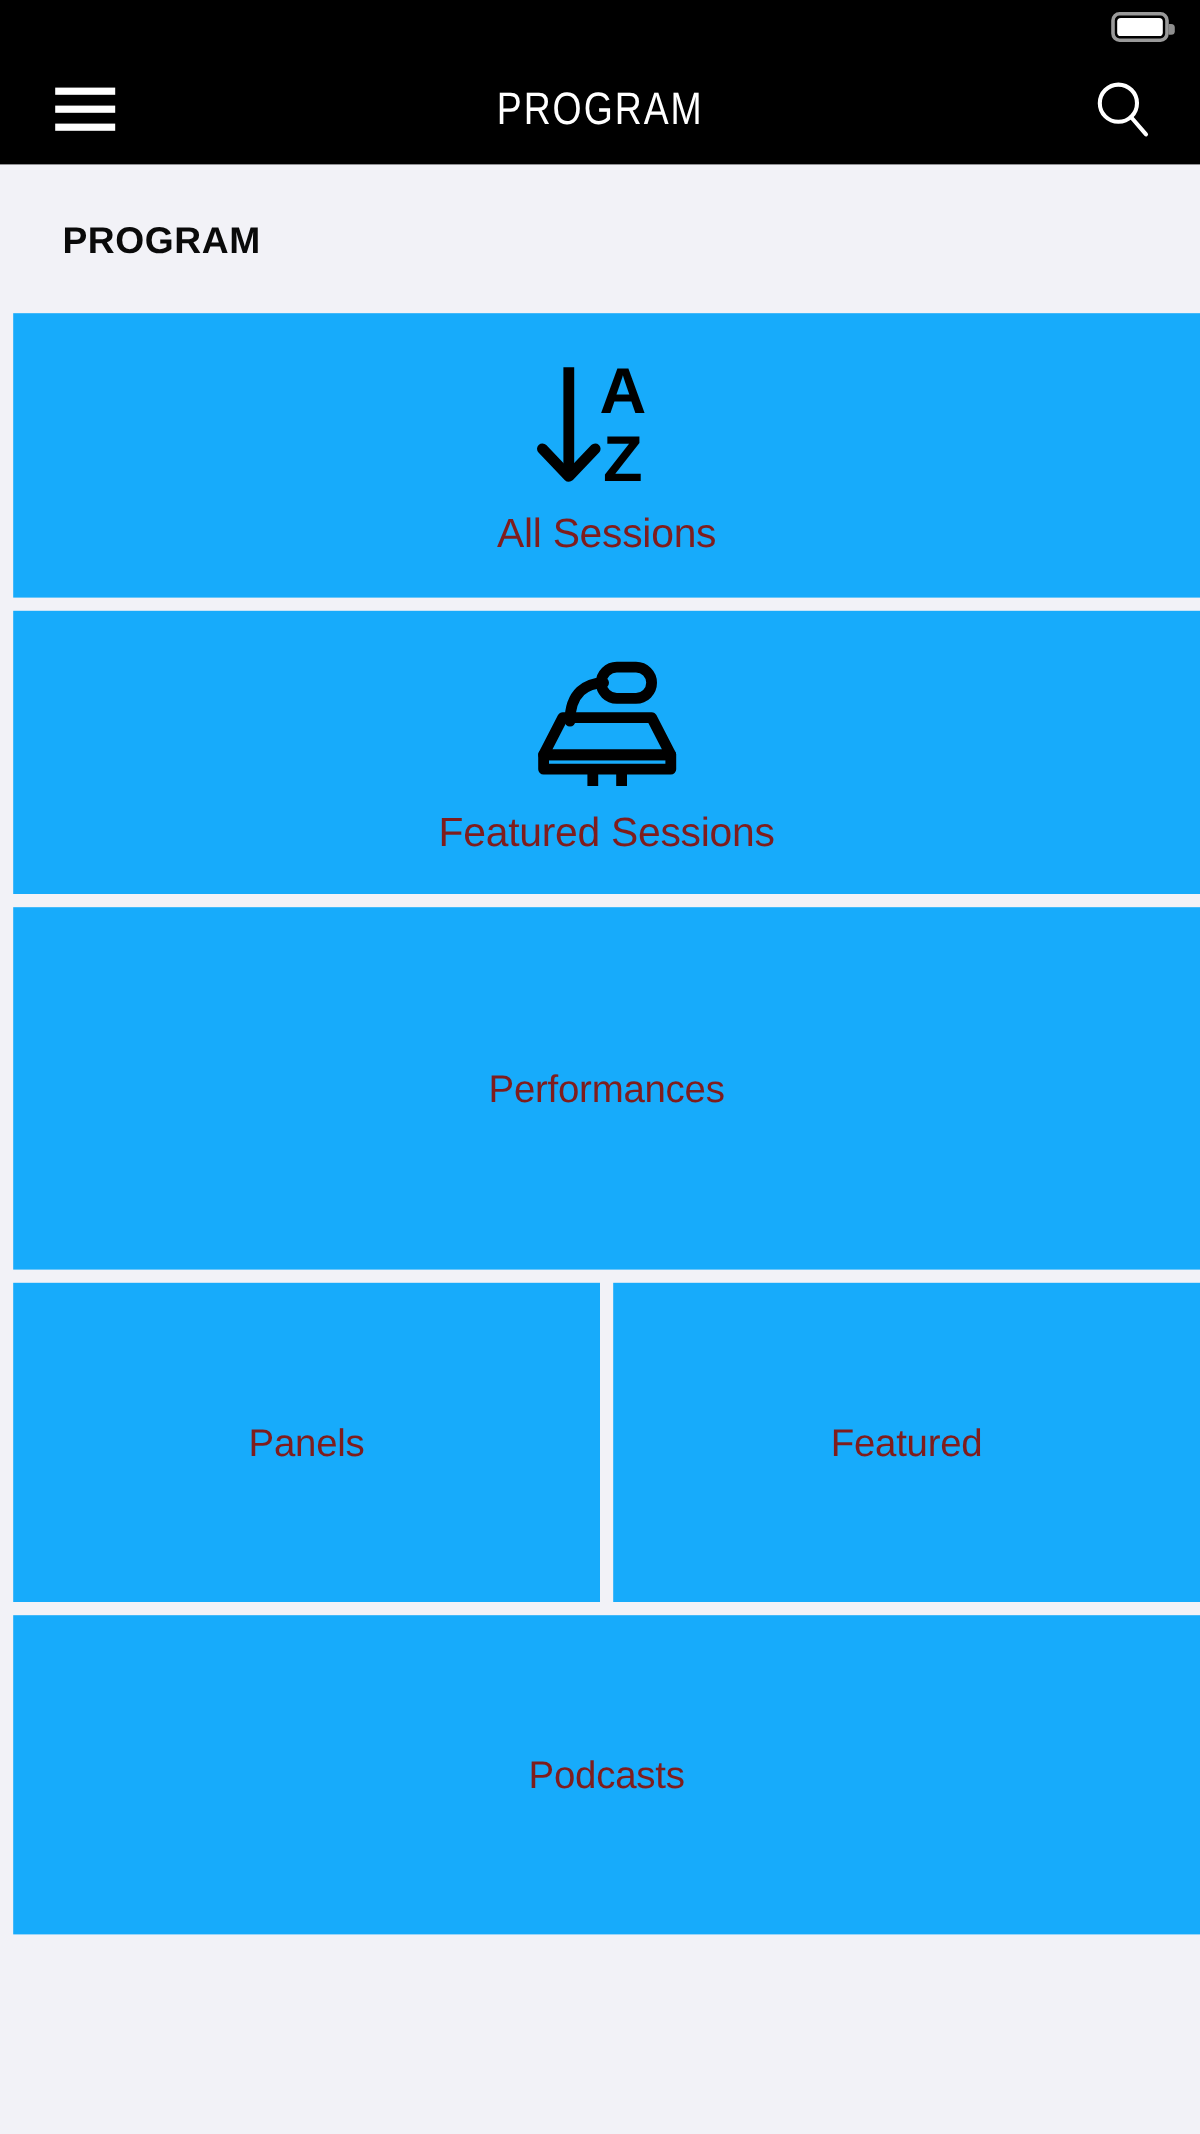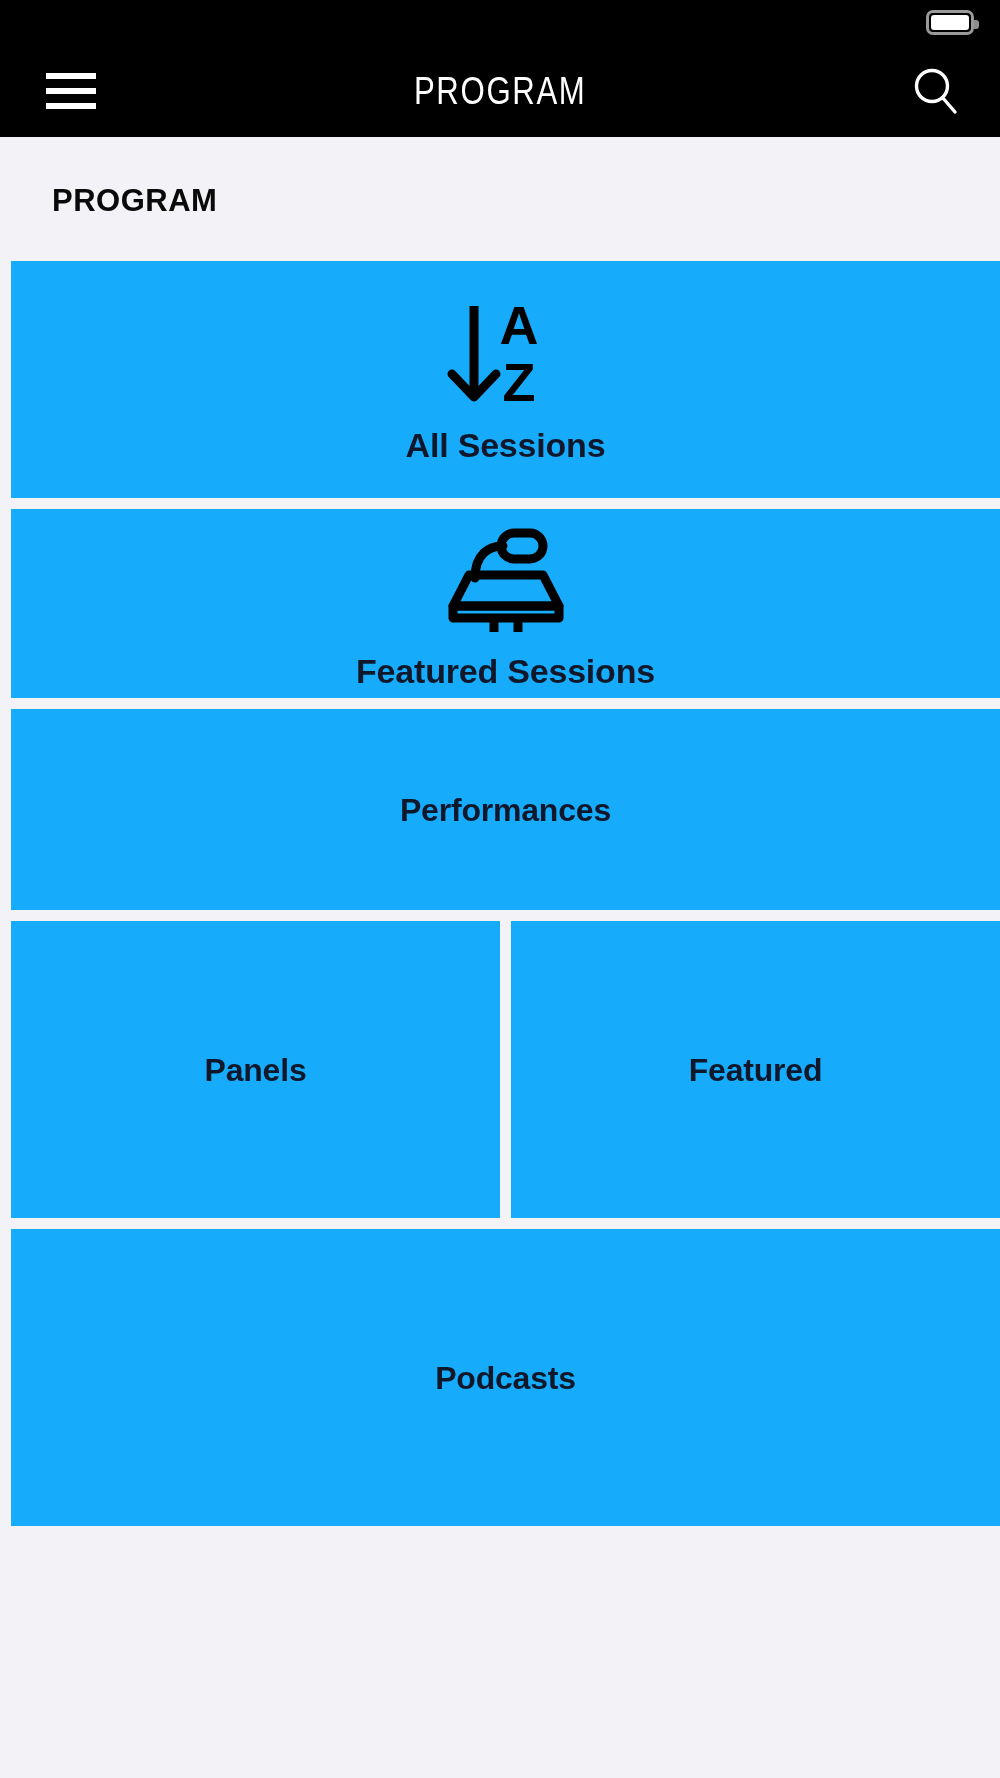--- a/index.html
+++ b/index.html
@@ -100,28 +100,28 @@
     background:#17abfb;
     display:flex;
     flex-direction:column;
     align-items:center;
     justify-content:center;
     cursor:pointer;
     flex:1;
     position:relative;
   }
   .tile.full   { height:237px; }
-  .tile.full2  { height:189px; }
-  .tile.half   { height:201px; }
-  .tile.third  { height:297px; }
+  .tile.full2  { height:236px; }
+  .tile.half   { height:302px; }
+  .tile.third  { height:266px; }
 
   .tile-label{
     font-size:32px;
-    font-weight:bold;
-    color:#0f172a;
+    font-weight:normal;
+    color:#7f1d1d;
     letter-spacing:-0.2px;
     text-align:center;
     line-height:1;
   }
   .tile.full .tile-label,
   .tile.full2 .tile-label{
     font-size:34px;
     margin-top:22px;
   }
   .tile-icon{

